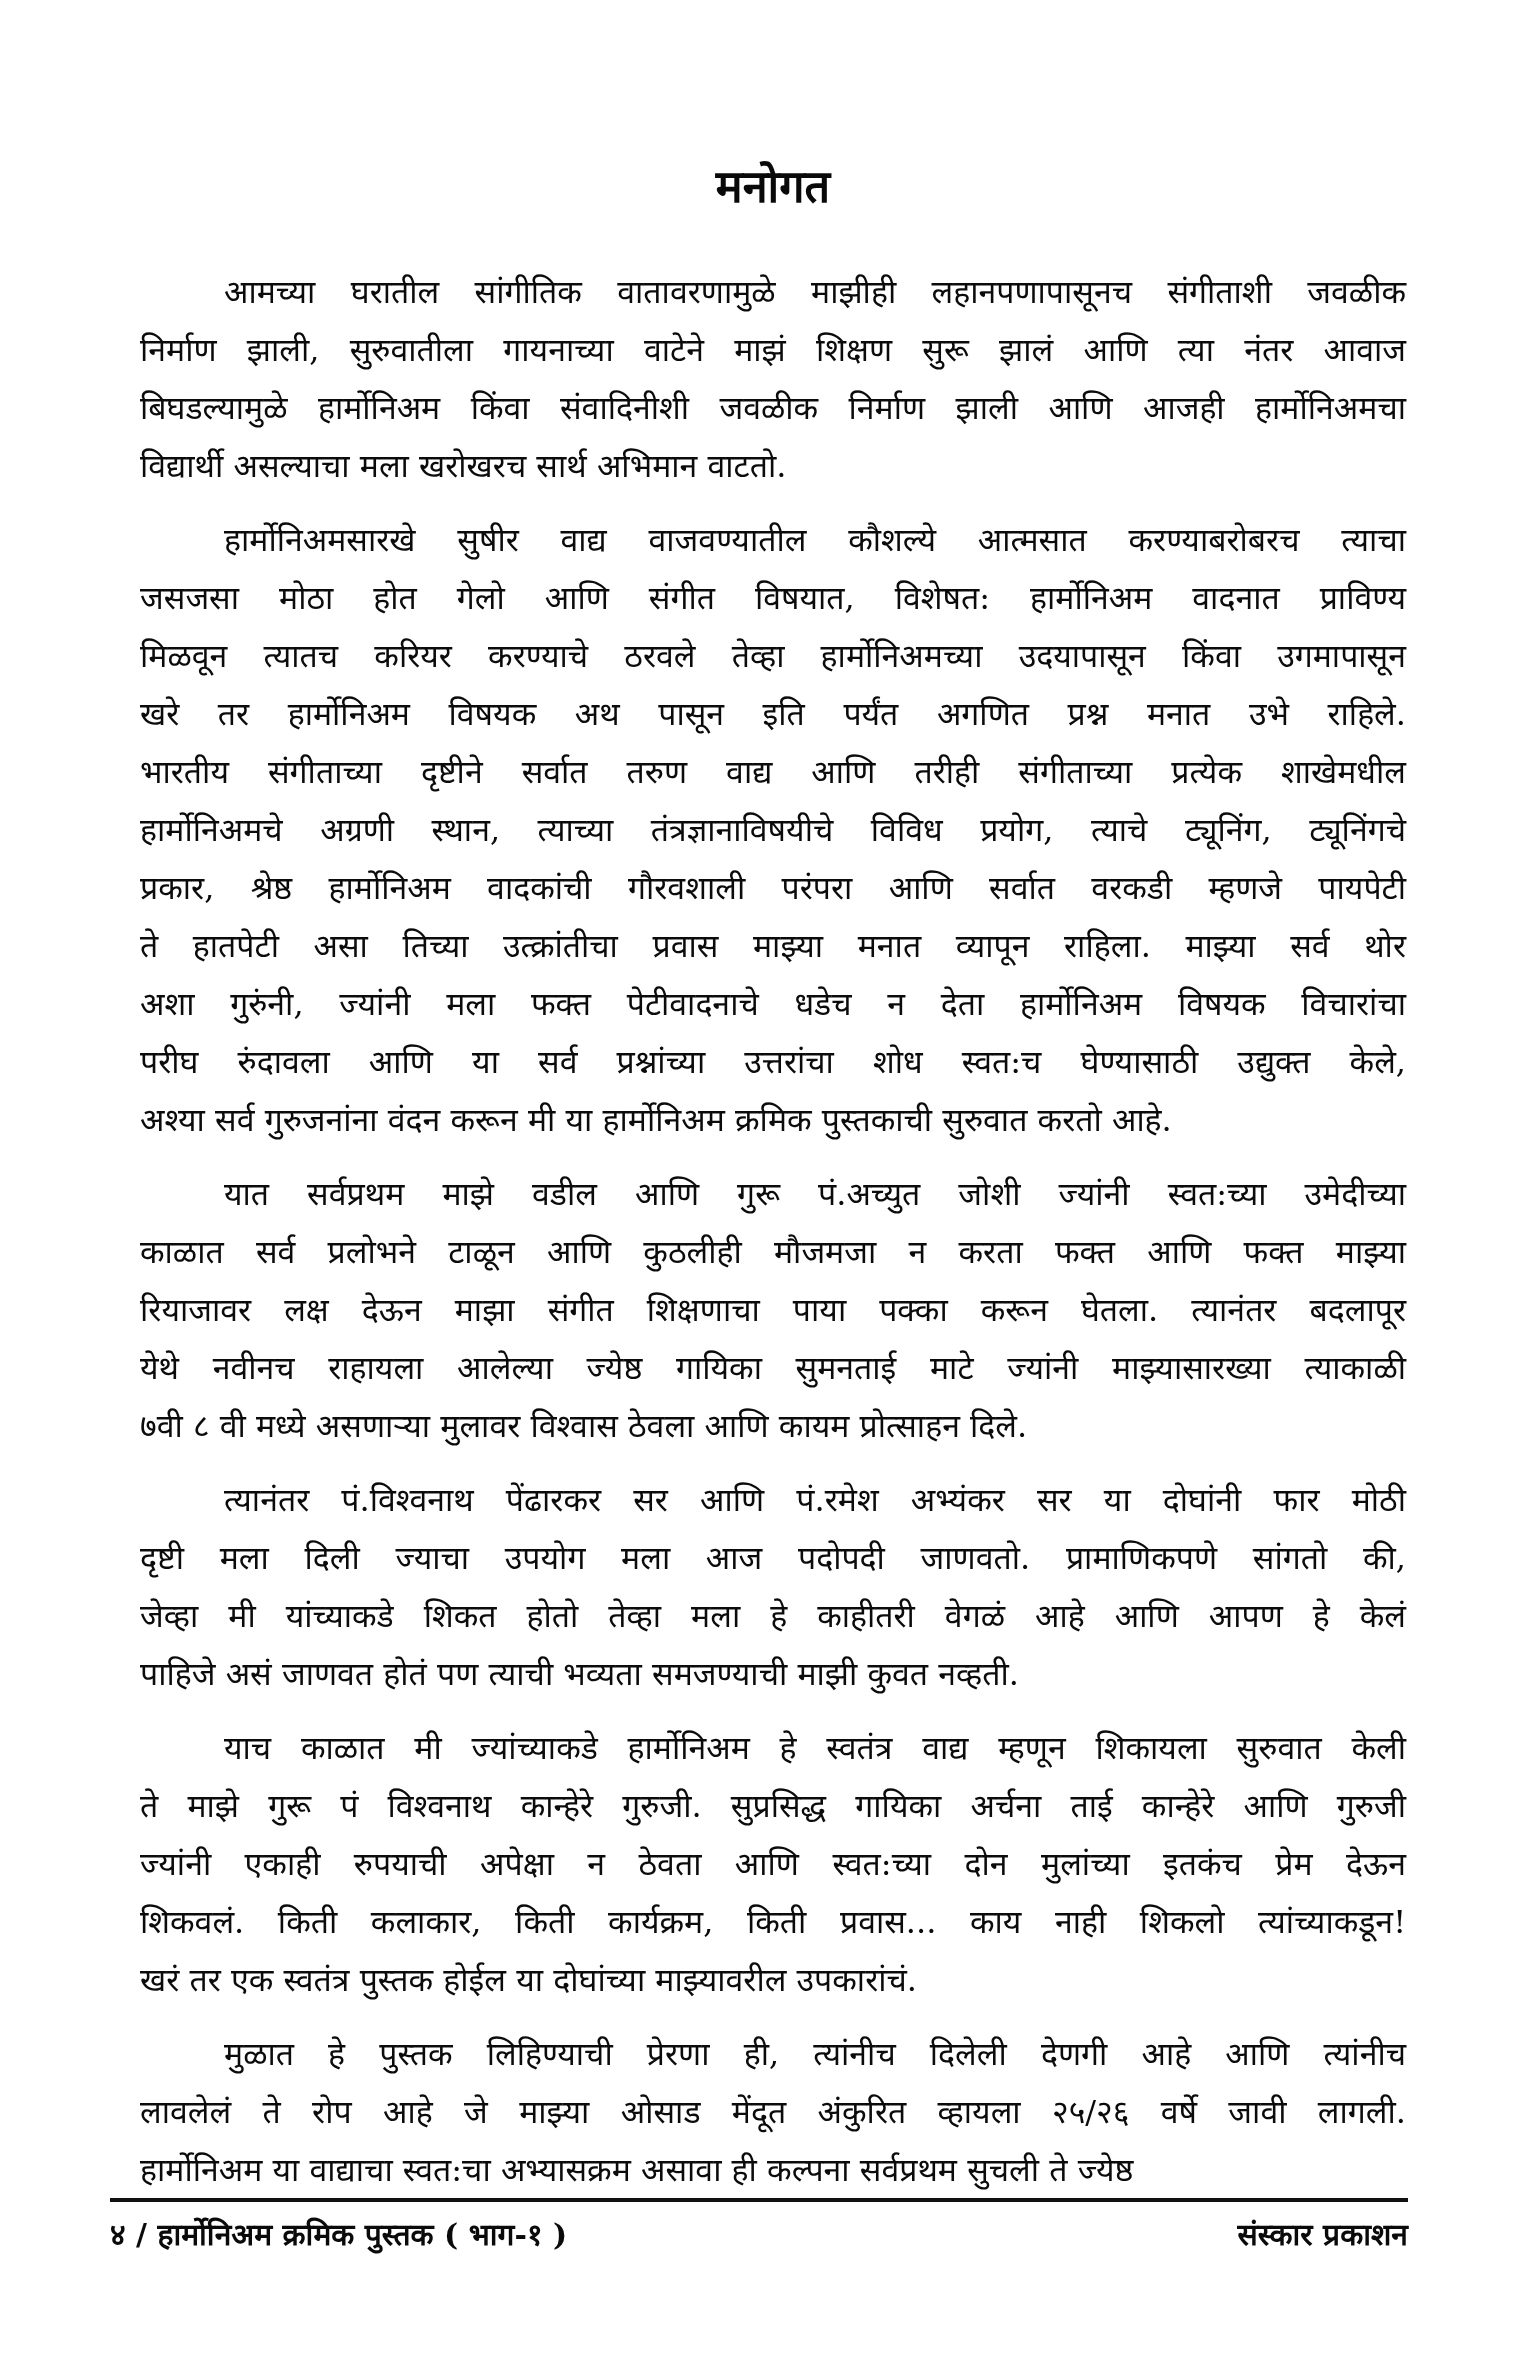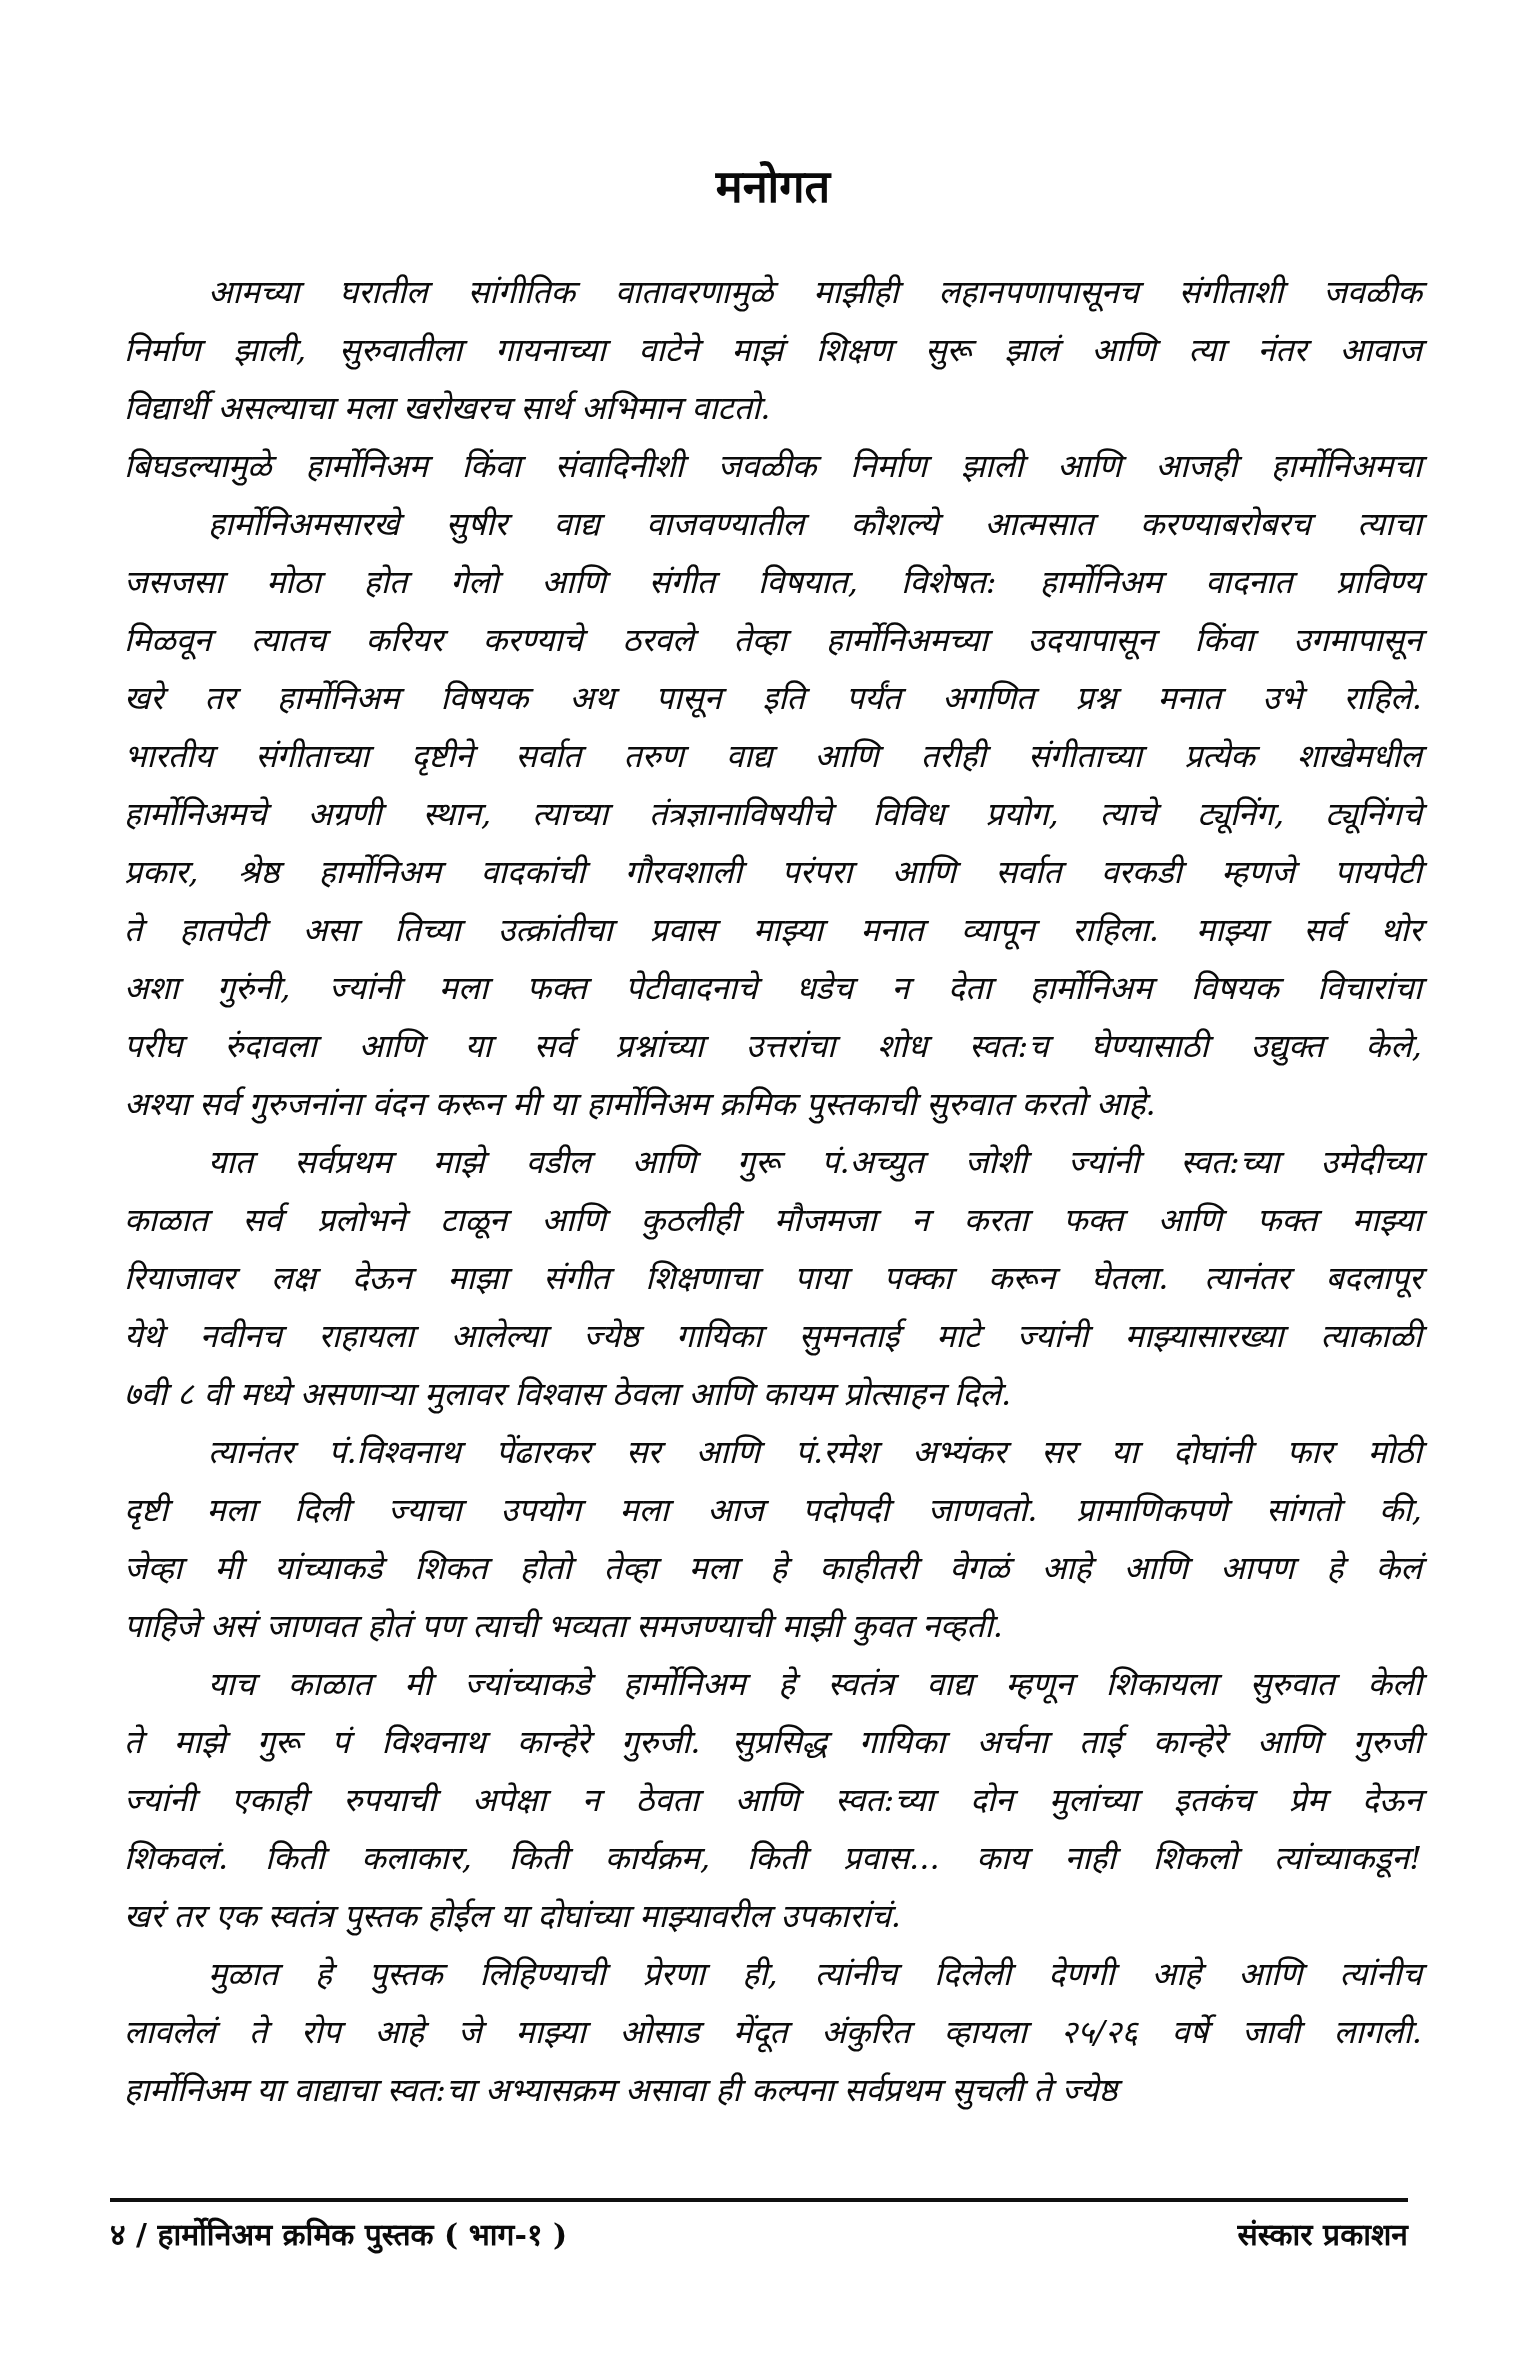--- a/index.html
+++ b/index.html
@@ -27,21 +27,21 @@
     font-size: 45px;
     line-height: 48px;
     font-weight: 700;
     color: #090909;
   }
   .bodytext {
     margin-top: 52px;
     font-size: 32px;
     line-height: 58px;
   }
-  .para { margin: 0; padding: 0; font-style: italic; }
+  .para { margin: 16px; padding: 0; }
   .ln {
     display: block;
     text-align: justify;
     text-align-last: justify;
     white-space: normal;
   }
   .ln.fi { text-indent: 84px; }
   .ln.la { text-align-last: left; }
   .footer-rule {
     position: absolute;
@@ -68,22 +68,22 @@
 <body>
 
 <div class="page">
   <div class="content">
     <h1 class="title">मनोगत</h1>
 
     <div class="bodytext">
       <p class="para">
         <span class="ln fi">आमच्या घरातील सांगीतिक वातावरणामुळे माझीही लहानपणापासूनच संगीताशी जवळीक</span>
         <span class="ln">निर्माण झाली, सुरुवातीला गायनाच्या वाटेने माझं शिक्षण सुरू झालं आणि त्या नंतर आवाज</span>
+        <span class="ln">बिघडल्यामुळे हार्मोनिअम किंवा संवादिनीशी जवळीक निर्माण झाली आणि आजही हार्मोनिअमचा</span>
         <span class="ln la">विद्यार्थी असल्याचा मला खरोखरच सार्थ अभिमान वाटतो.</span>
-        <span class="ln">बिघडल्यामुळे हार्मोनिअम किंवा संवादिनीशी जवळीक निर्माण झाली आणि आजही हार्मोनिअमचा</span>
       </p>
       <p class="para">
         <span class="ln fi">हार्मोनिअमसारखे सुषीर वाद्य वाजवण्यातील कौशल्ये आत्मसात करण्याबरोबरच त्याचा</span>
         <span class="ln">जसजसा मोठा होत गेलो आणि संगीत विषयात, विशेषत: हार्मोनिअम वादनात प्राविण्य</span>
         <span class="ln">मिळवून त्यातच करियर करण्याचे ठरवले तेव्हा हार्मोनिअमच्या उदयापासून किंवा उगमापासून</span>
         <span class="ln">खरे तर हार्मोनिअम विषयक अथ पासून इति पर्यंत अगणित प्रश्न मनात उभे राहिले.</span>
         <span class="ln">भारतीय संगीताच्या दृष्टीने सर्वात तरुण वाद्य आणि तरीही संगीताच्या प्रत्येक शाखेमधील</span>
         <span class="ln">हार्मोनिअमचे अग्रणी स्थान, त्याच्या तंत्रज्ञानाविषयीचे विविध प्रयोग, त्याचे ट्यूनिंग, ट्यूनिंगचे</span>
         <span class="ln">प्रकार, श्रेष्ठ हार्मोनिअम वादकांची गौरवशाली परंपरा आणि सर्वात वरकडी म्हणजे पायपेटी</span>
         <span class="ln">ते हातपेटी असा तिच्या उत्क्रांतीचा प्रवास माझ्या मनात व्यापून राहिला. माझ्या सर्व थोर</span>

